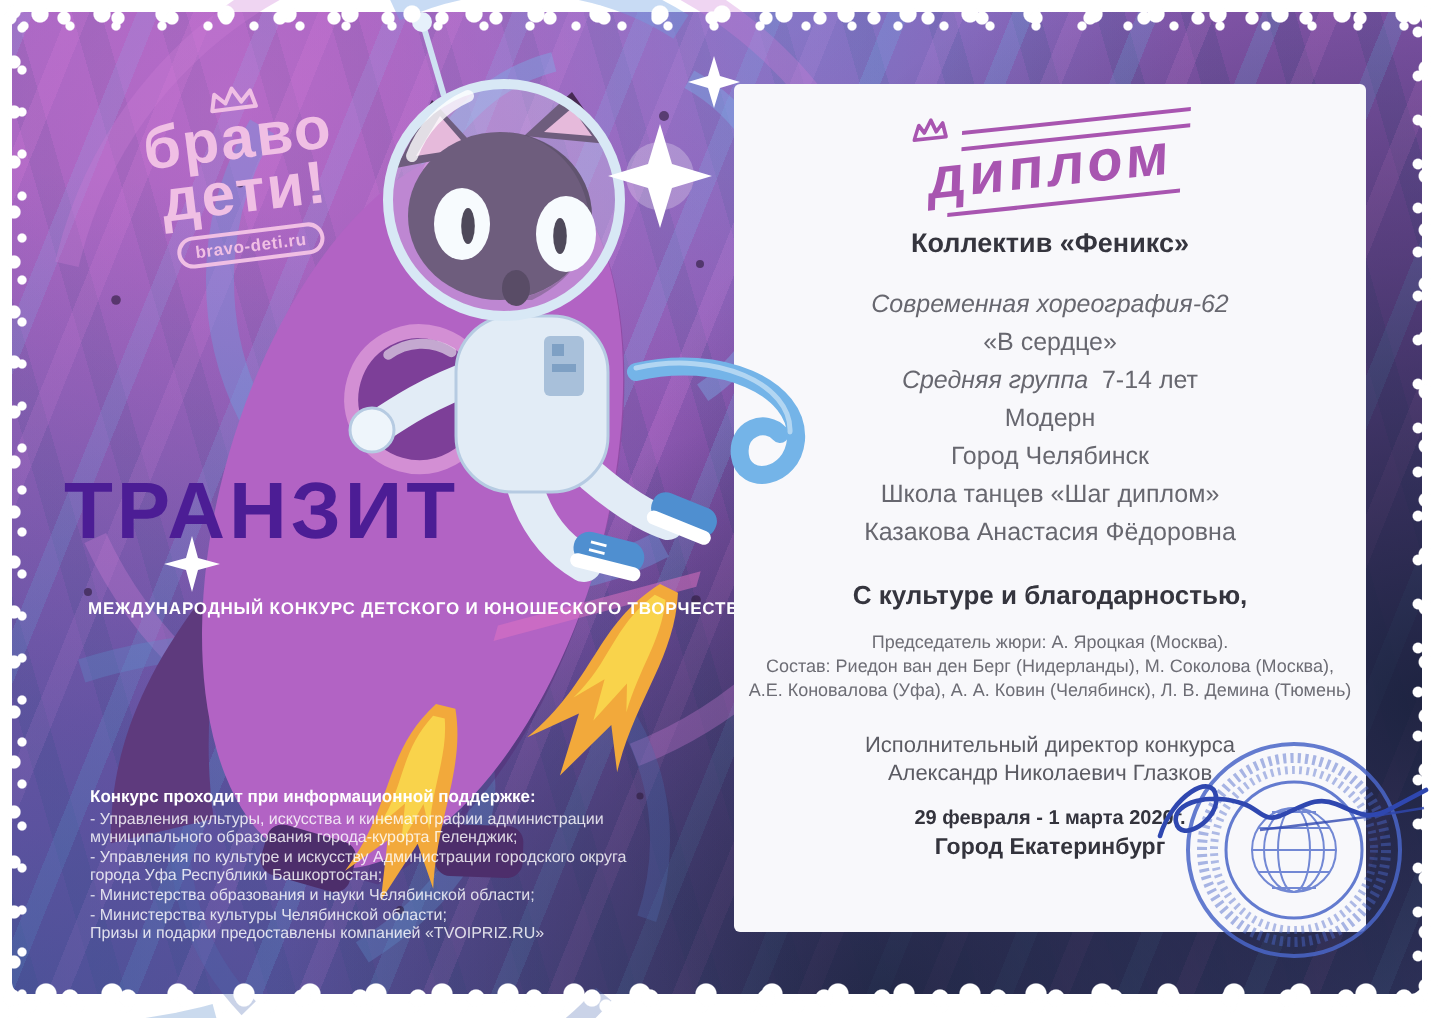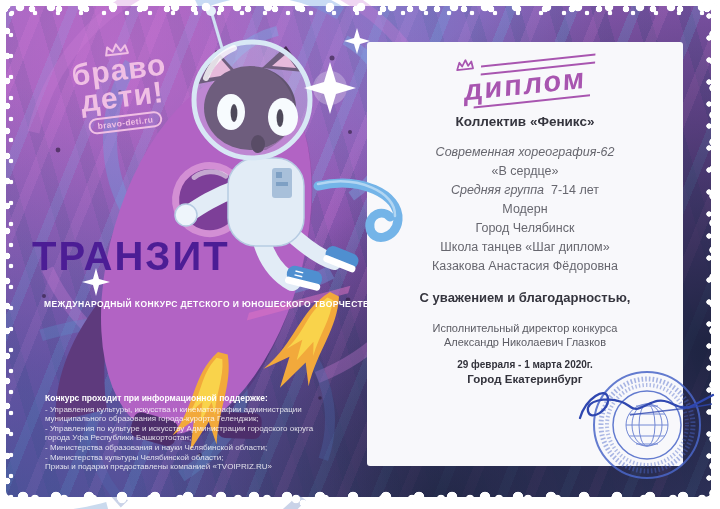--- a/index.html
+++ b/index.html
@@ -210,21 +210,26 @@
     </div>
     <div class="collective">Коллектив «Феникс»</div>
     <div class="info first it">Современная хореография-62</div>
     <div class="info">«В сердце»</div>
     <div class="info"><span class="it">Средняя группа</span>&nbsp;
          <span>7-14 лет</span></div>
     <div class="info">Модерн</div>
     <div class="info">Город Челябинск</div>
     <div class="info">Школа танцев «Шаг диплом»</div>
     <div class="info">Казакова Анастасия Фёдоровна</div>
-    <div class="closing">С уважением и благодарностью,</div>
+    <div class="closing">С культуре и благодарностью,</div>
+    <div class="jury">
+      <div>Председатель жюри: А. Яроцкая (Москва).</div>
+      <div>Состав: Риедон ван ден Берг (Нидерланды), М. Соколова (Москва),</div>
+      <div>А.Е. Коновалова (Уфа), А. А. Ковин (Челябинск), Л. В. Демина (Тюмень)</div>
+    </div>
     <div class="director">
       <div>Исполнительный директор конкурса</div>
       <div>Александр Николаевич Глазков</div>
     </div>
     <div class="dates">29 февраля - 1 марта 2020г.</div>
     <div class="venue">Город Екатеринбург</div>
   </div>
 
   <svg class="hose-top" width="120" height="110" viewBox="300 150 120 110">
     <path d="M318,186 C360,176 400,194 398,220 C396,240 372,243 370,228 C368,214 383,209 390,217" fill="none" stroke="#74b4e8" stroke-width="9" stroke-linecap="round"></path>

